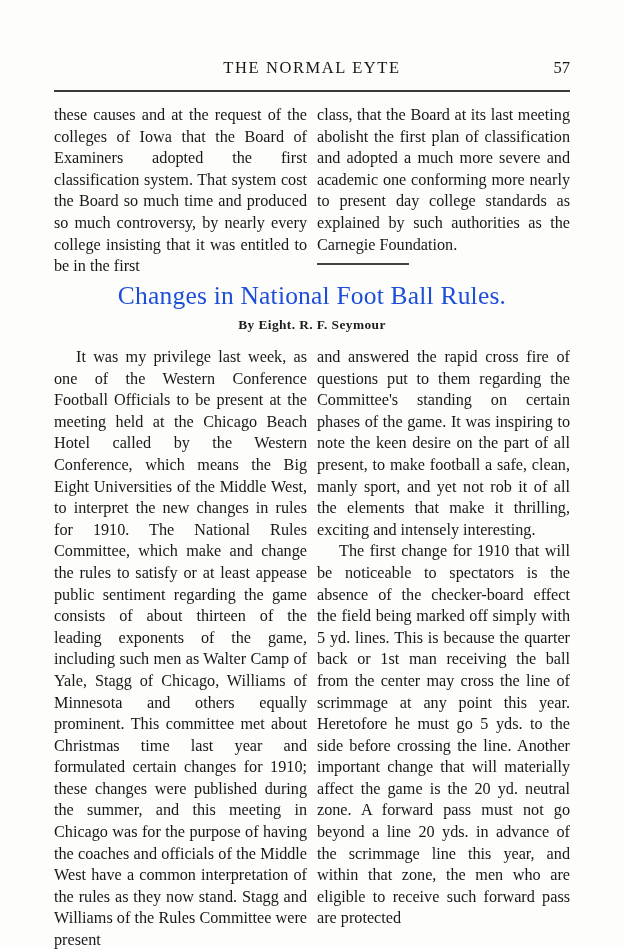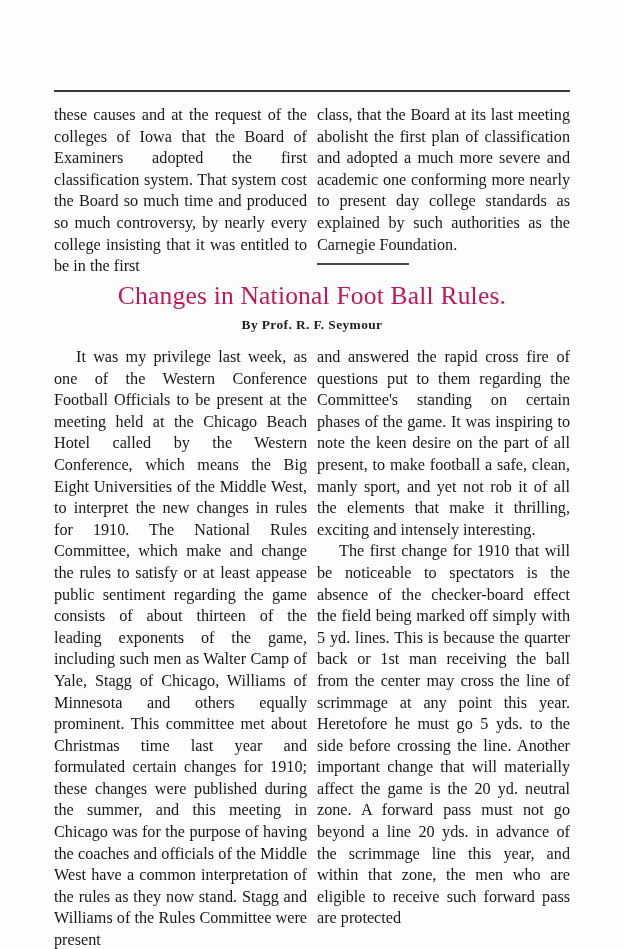--- a/index.html
+++ b/index.html
@@ -97,21 +97,21 @@
 
   
   .article-title {
     position: absolute;
     left: 54px;
     top: 281px;
     width: 516px;
     text-align: center;
     font-size: 25.5px;
     line-height: 30px;
-    color: #be185d;
+    color: #1d4ed8;
     letter-spacing: 0.2px;
   }
   .article-byline {
     position: absolute;
     left: 54px;
     top: 317px;
     width: 516px;
     text-align: center;
     font-size: 13.4px;
     font-weight: bold;
@@ -120,39 +120,43 @@
   }
 
   
   .section-article { top: 347px; height: 590px; text-decoration: underline; }
 </style>
 </head>
 <body>
 
 <div class="page">
 
+  <div class="running-head">
+    <div class="running-head-title">THE NORMAL EYTE</div>
+    <div class="running-head-pageno">57</div>
+  </div>
   <div class="head-rule"></div>
 
   <div class="cols section-top">
     <div class="col col-right">
       <div class="bodytext">
         <p>class, that the Board at its last meeting abolisht the first plan of classification and adopted a much more severe and academic one conforming more nearly to present day college standards as explained by such authorities as the Carnegie Foundation.</p>
       </div>
     </div>
     <div class="col col-left">
       <div class="bodytext">
         <p>these causes and at the request of the colleges of Iowa that the Board of Examiners adopted the first classification system. That system cost the Board so much time and produced so much controversy, by nearly every college insisting that it was entitled to be in the first</p>
       </div>
     </div>
   </div>
 
   <div class="section-rule"></div>
 
   <div class="article-title">Changes in National Foot Ball Rules.</div>
-  <div class="article-byline">By Prof. R. F. Seymour</div>
+  <div class="article-byline">By Eight. R. F. Seymour</div>
 
   <div class="cols section-article">
     <div class="col col-left">
       <div class="bodytext">
         <p class="indent">It was my privilege last week, as one of the Western Conference Football Officials to be present at the meeting held at the Chicago Beach Hotel called by the Western Conference, which means the Big Eight Universities of the Middle West, to interpret the new changes in rules for 1910. The National Rules Committee, which make and change the rules to satisfy or at least appease public sentiment regarding the game consists of about thirteen of the leading exponents of the game, including such men as Walter Camp of Yale, Stagg of Chicago, Williams of Minnesota and others equally prominent. This committee met about Christmas time last year and formulated certain changes for 1910; these changes were published during the summer, and this meeting in Chicago was for the purpose of having the coaches and officials of the Middle West have a common interpretation of the rules as they now stand. Stagg and Williams of the Rules Committee were present</p>
       </div>
     </div>
     <div class="col col-right">
       <div class="bodytext">
         <p>and answered the rapid cross fire of questions put to them regarding the Committee's standing on certain phases of the game. It was inspiring to note the keen desire on the part of all present, to make football a safe, clean, manly sport, and yet not rob it of all the elements that make it thrilling, exciting and intensely interesting.</p>

